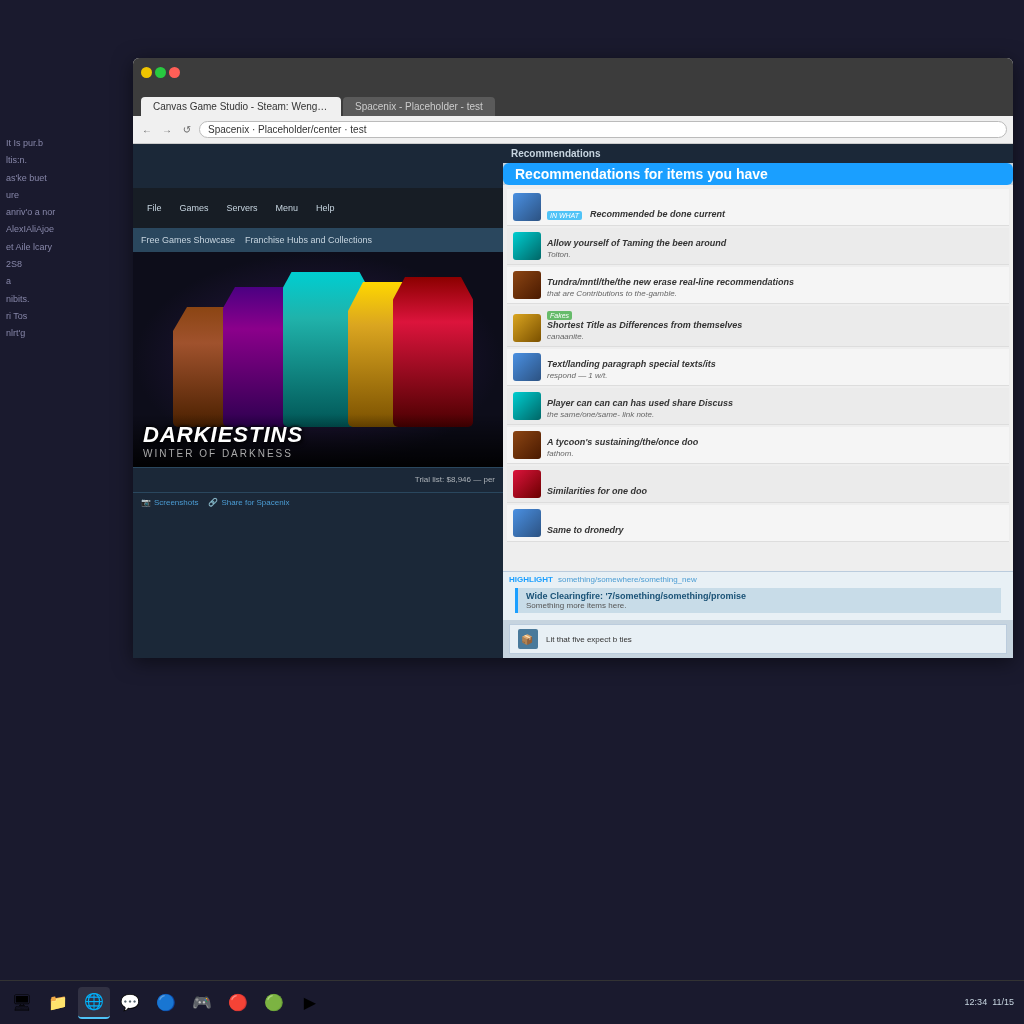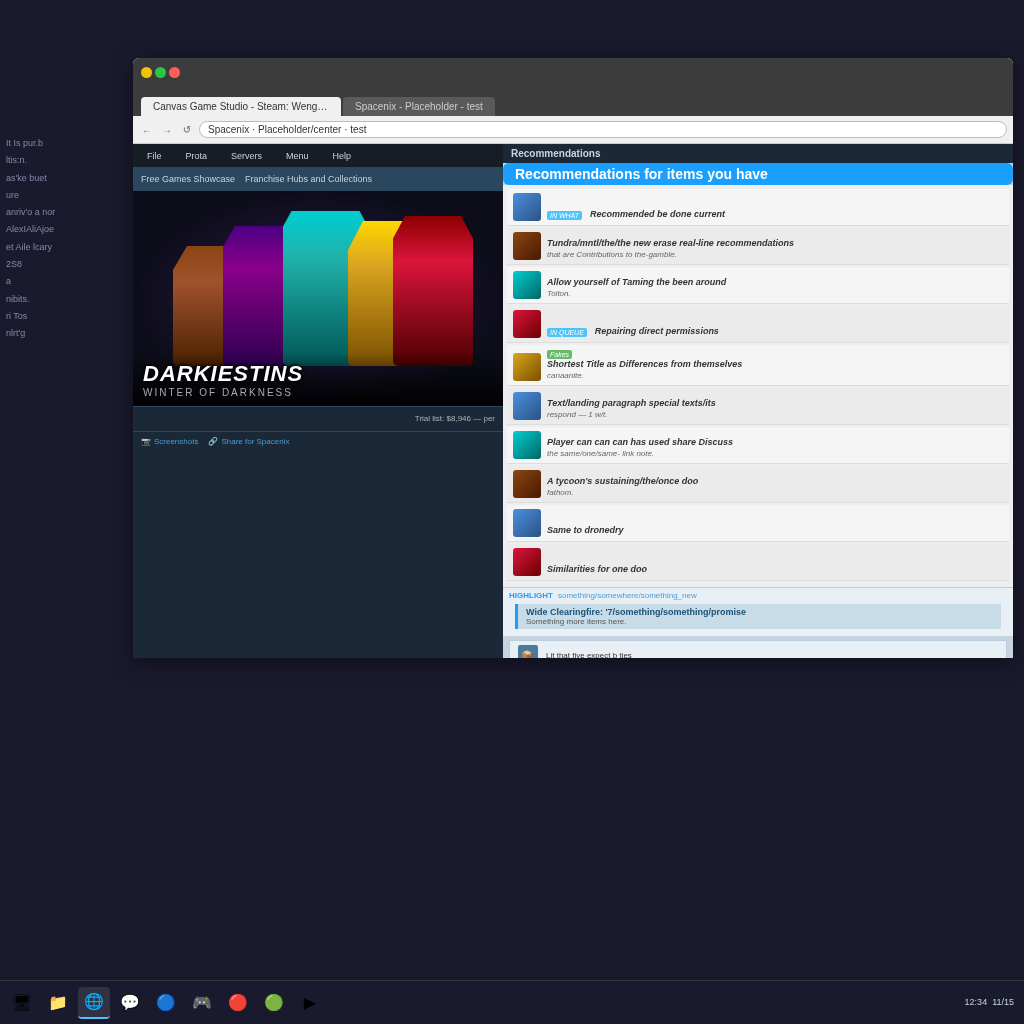--- a/index.html
+++ b/index.html
@@ -138,22 +138,23 @@
       display: flex;
       flex-direction: column;
       overflow: hidden;
     }
 
     .steam-toolbar {
       background: #171d25;
       padding: 4px 8px;
       display: flex;
       align-items: center;
-      gap: 12px;
-      height: 23px;
+      gap: 6px;
+      height: 40px;
+      margin-top: 44px;
     }
 
     .steam-toolbar-btn {
       color: #c6d4df;
       font-size: 9px;
       padding: 2px 6px;
       cursor: pointer;
       border-radius: 2px;
     }
 
@@ -553,21 +554,21 @@
       <div class="nav-btn">↺</div>
       <input class="address-input" type="text" value="Spacenix · Placeholder/center · test" style="">
     </div>
   </div>
 
   <div class="browser-content">
 
     <div class="steam-left">
       <div class="steam-toolbar">
         <span class="steam-toolbar-btn">File</span>
-        <span class="steam-toolbar-btn">Prota</span>
+        <span class="steam-toolbar-btn">Games</span>
         <span class="steam-toolbar-btn">Servers</span>
         <span class="steam-toolbar-btn">Menu</span>
         <span class="steam-toolbar-btn">Help</span>
       </div>
       <div class="steam-nav">
         <span class="steam-nav-item">Free Games Showcase</span>
         <span class="steam-nav-item">Franchise Hubs and Collections</span>
       </div>
 
       <div class="game-image-container">
@@ -608,49 +609,38 @@
           <div class="item-details">
             <div class="item-meta">
               <span class="item-badge badge-new">IN WHAT</span>
               <span class="item-title">Recommended be done current</span>
             </div>
           </div>
         </div>
 
         <div class="store-list-item">
           <div class="item-icon">
+              <div class="item-icon-img teal"></div>
+            </div>
+          <div class="item-details">
+            <div class="item-title">Allow yourself of Taming the been around</div>
+            <div class="item-desc">Tolton.</div>
+          </div>
+        </div>
+
+        <div class="store-list-item">
+          <div class="item-icon">
               <div class="item-icon-img purple"></div>
             </div>
           <div class="item-details">
             <div class="item-title">Tundra/mntl/the/the new erase real-line recommendations</div>
             <div class="item-desc">that are Contributions to the-gamble.</div>
           </div>
         </div>
 
-        <div class="store-list-item">
-          <div class="item-icon">
-              <div class="item-icon-img teal"></div>
-            </div>
-          <div class="item-details">
-            <div class="item-title">Allow yourself of Taming the been around</div>
-            <div class="item-desc">Tolton.</div>
-          </div>
-        </div>
-
-        <div class="store-list-item">
-          <div class="item-icon">
-              <div class="item-icon-img red"></div>
-            </div>
-          <div class="item-details">
-            <div class="item-meta">
-              <span class="item-badge badge-new">IN QUEUE</span>
-              <span class="item-title">Repairing direct permissions</span>
-            </div>
-          </div>
-        </div>
 
         <div class="store-list-item">
           <div class="item-icon">
               <div class="item-icon-img yellow"></div>
             </div>
           <div class="item-details">
             <div class="item-meta">
               <span class="item-badge badge-sale">Fakes</span>
             </div>
             <div class="item-title">Shortest Title as Differences from themselves</div>
@@ -683,33 +673,33 @@
               <div class="item-icon-img purple"></div>
             </div>
           <div class="item-details">
             <div class="item-title">A tycoon's sustaining/the/once doo</div>
             <div class="item-desc">fathom.</div>
           </div>
         </div>
 
         <div class="store-list-item">
           <div class="item-icon">
+              <div class="item-icon-img red"></div>
+            </div>
+          <div class="item-details">
+            <div class="item-title">Similarities for one doo</div>
+          </div>
+        </div>
+
+        <div class="store-list-item">
+          <div class="item-icon">
               <div class="item-icon-img"></div>
             </div>
           <div class="item-details">
             <div class="item-title">Same to dronedry</div>
-          </div>
-        </div>
-
-        <div class="store-list-item">
-          <div class="item-icon">
-              <div class="item-icon-img red"></div>
-            </div>
-          <div class="item-details">
-            <div class="item-title">Similarities for one doo</div>
           </div>
         </div>
       </div>
 
       <div style="padding: 3px 6px; background: #e8f0f5; border-top: 1px solid #bcd;">
         <div style="display:flex; gap:5px; align-items:flex-end;">
           <span style="font-size:8px; color:#1a9fff; font-weight:bold;">HIGHLIGHT</span>
           <span style="font-size:8px; color:#4b9cd3; cursor:pointer;">something/somewhere/something_new</span>
         </div>
         <div class="announce-bar">

